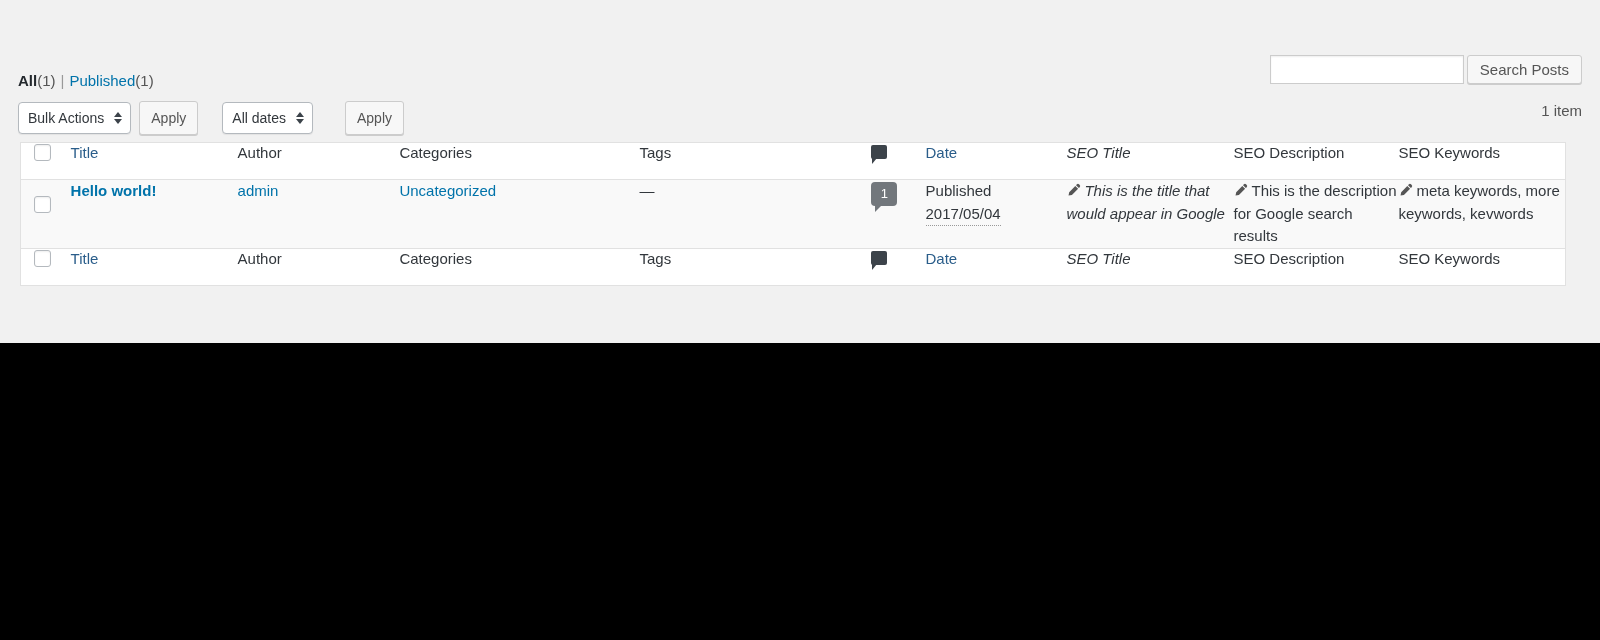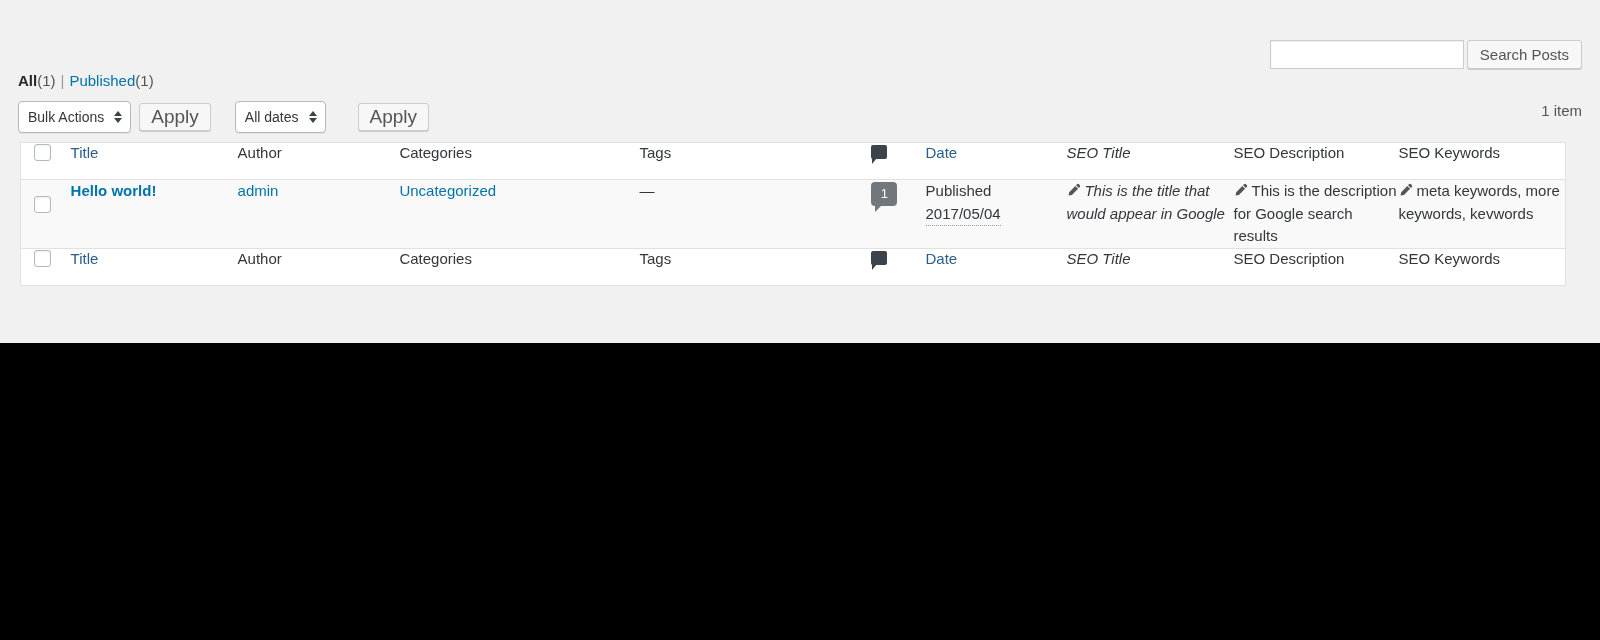--- a/index.html
+++ b/index.html
@@ -85,21 +85,21 @@
   .subsubsub a {
     color: #0073aa;
     text-decoration: none;
     cursor: pointer;
   }
 
   
   .search-box {
     position: absolute;
     right: 18px;
-    top: 40px;
+    top: 55px;
     display: flex;
     align-items: stretch;
   }
   .search-input {
     width: 194px;
     height: 29px;
     border: 1px solid #ccc;
     background: #fff;
     box-sizing: border-box;
     font-size: 15px;
@@ -166,22 +166,22 @@
     border-right: 4px solid transparent;
   }
   .wp-select .arrows i.up {
     border-bottom: 5px solid #3c434a;
     margin-bottom: 2px;
   }
   .wp-select .arrows i.down {
     border-top: 5px solid #3c434a;
   }
   .action-btn {
-    height: 28px;
-    font-size: 19px;
+    height: 34px;
+    font-size: 14px;
     font-family: "Liberation Sans", sans-serif;
     color: #555;
     background: #f7f7f7;
     border: 1px solid #ccc;
     border-radius: 3px;
     padding: 0 11px;
     cursor: pointer;
     white-space: nowrap;
     box-shadow: 0 1px 0 #ccc;
     box-sizing: border-box;

